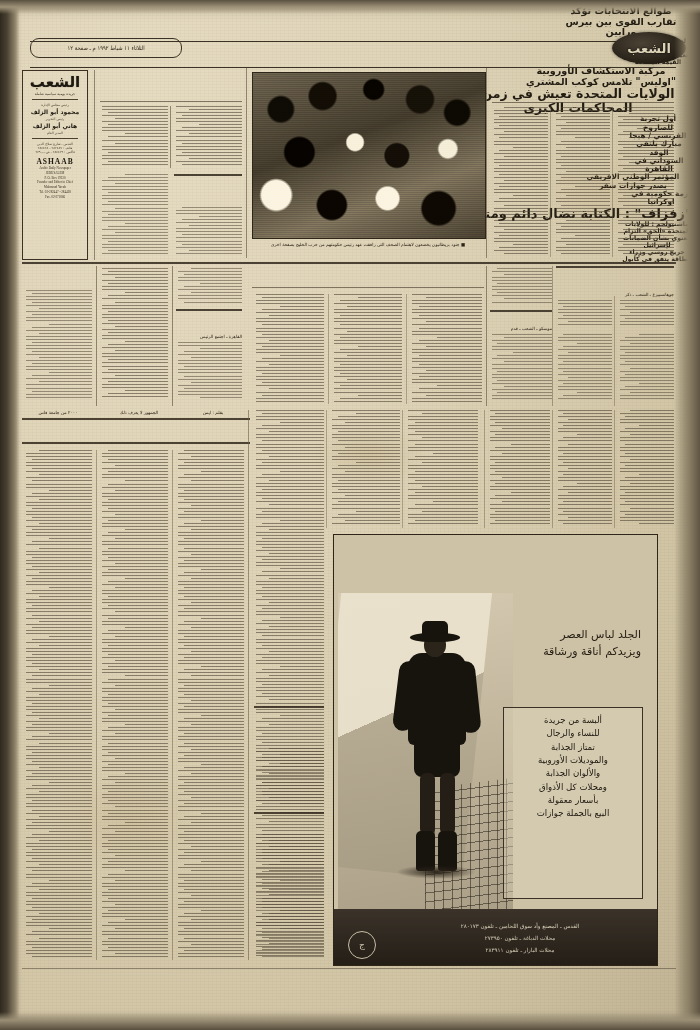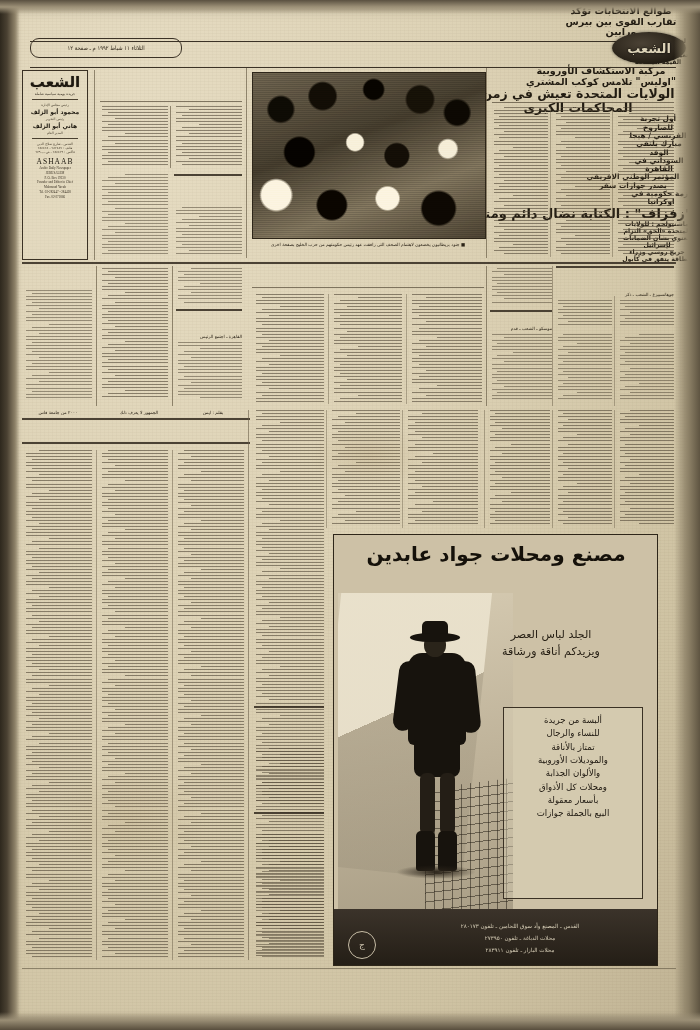--- a/index.html
+++ b/index.html
@@ -114,21 +114,21 @@
   }
   #nameplate .np-logo{
     font-size:15px;font-weight:bold;color:#1d180f;line-height:1;
     text-shadow:0 0 1px rgba(0,0,0,.4);
   }
   #nameplate .np-sub{font-size:3.6px;color:#3a3124;margin-top:2px;text-align:center;}
   #nameplate .np-div{width:46px;height:1px;background:#4a4030;margin:3px 0;}
   #nameplate .np-role{font-size:3.3px;color:#4a4030;}
   #nameplate .np-name{font-size:6px;font-weight:bold;color:#1d180f;margin:1px 0 2px;}
   #nameplate .np-lat{
-    font-size:7.5px;font-weight:normal;color:#1d180f;letter-spacing:1px;margin-top:3px;
+    font-size:7.5px;font-weight:bold;color:#1d180f;letter-spacing:1px;margin-top:3px;
     font-family:"Liberation Serif",serif;
   }
   #nameplate .np-lat-s{font-size:3.2px;color:#3a3124;text-align:center;line-height:1.5;font-family:"Liberation Serif",serif;}
 
   
   .photo{
     position:absolute;border:1px solid #2e2619;overflow:hidden;
     background:#9c927c;
   }
   #photo1 .pic{
@@ -164,21 +164,21 @@
   #ad-title{
     position:absolute;right:6px;top:4px;width:310px;height:30px;
     text-align:center;font-size:20px;font-weight:bold;color:#15110a;
     letter-spacing:-1px;line-height:30px;
   }
   #ad-sub{
     position:absolute;right:6px;top:36px;width:310px;
     text-align:center;font-size:9.5px;color:#221b10;
   }
   #ad-slogan{
-    position:absolute;right:16px;top:92px;width:180px;text-align:center;
+    position:absolute;right:16px;top:92px;width:180px;
     font-size:11px;color:#241d12;line-height:1.5;
   }
   #ad-panel{
     position:absolute;right:14px;top:172px;width:140px;height:192px;
     border:1px solid #3a3124;padding:6px 4px;box-sizing:border-box;
     text-align:center;font-size:8.6px;line-height:1.55;color:#1e1810;
     background:rgba(222,212,186,.45);
   }
   #ad-photo{
     position:absolute;left:4px;top:58px;width:175px;height:340px;overflow:hidden;
@@ -1904,30 +1904,29 @@
         <div class="mdl" id="m-legL"></div>
         <div class="mdl" id="m-legR"></div>
         <div class="mdl" id="m-bootL"></div>
         <div class="mdl" id="m-bootR"></div>
         <div class="mdl" id="m-head"></div>
         <div class="mdl" id="m-hat2"></div>
         <div class="mdl" id="m-hat"></div>
         <div class="mdl" id="m-shadow"></div>
       </div>
 
-      <div id="ad-title">مصنع ومحلات جواد عابدين</div>
       <div id="ad-slogan">
         <div>الجلد لباس العصر</div>
         <div>ويزيدكم أناقة ورشاقة</div>
       </div>
 
       <div id="ad-panel">
         <div>ألبسة من جريدة</div>
         <div>للنساء والرجال</div>
-        <div>تمتاز بالأناقة</div>
+        <div>تمتاز الجذابة</div>
         <div>والموديلات الأوروبية</div>
         <div>والألوان الجذابة</div>
         <div>ومحلات كل الأذواق</div>
         <div>بأسعار معقولة</div>
         <div>البيع بالجملة جوازات</div>
       </div>
 
       <div id="ad-foot">
         <div class="ln l1">القدس ـ المصنع وأد سوق اللحامين ـ تلفون ٢٨٠١٧٣</div>
         <div class="ln l2">محلات الدباغة ـ تلفون ٢٧٣٩٥٠</div>

